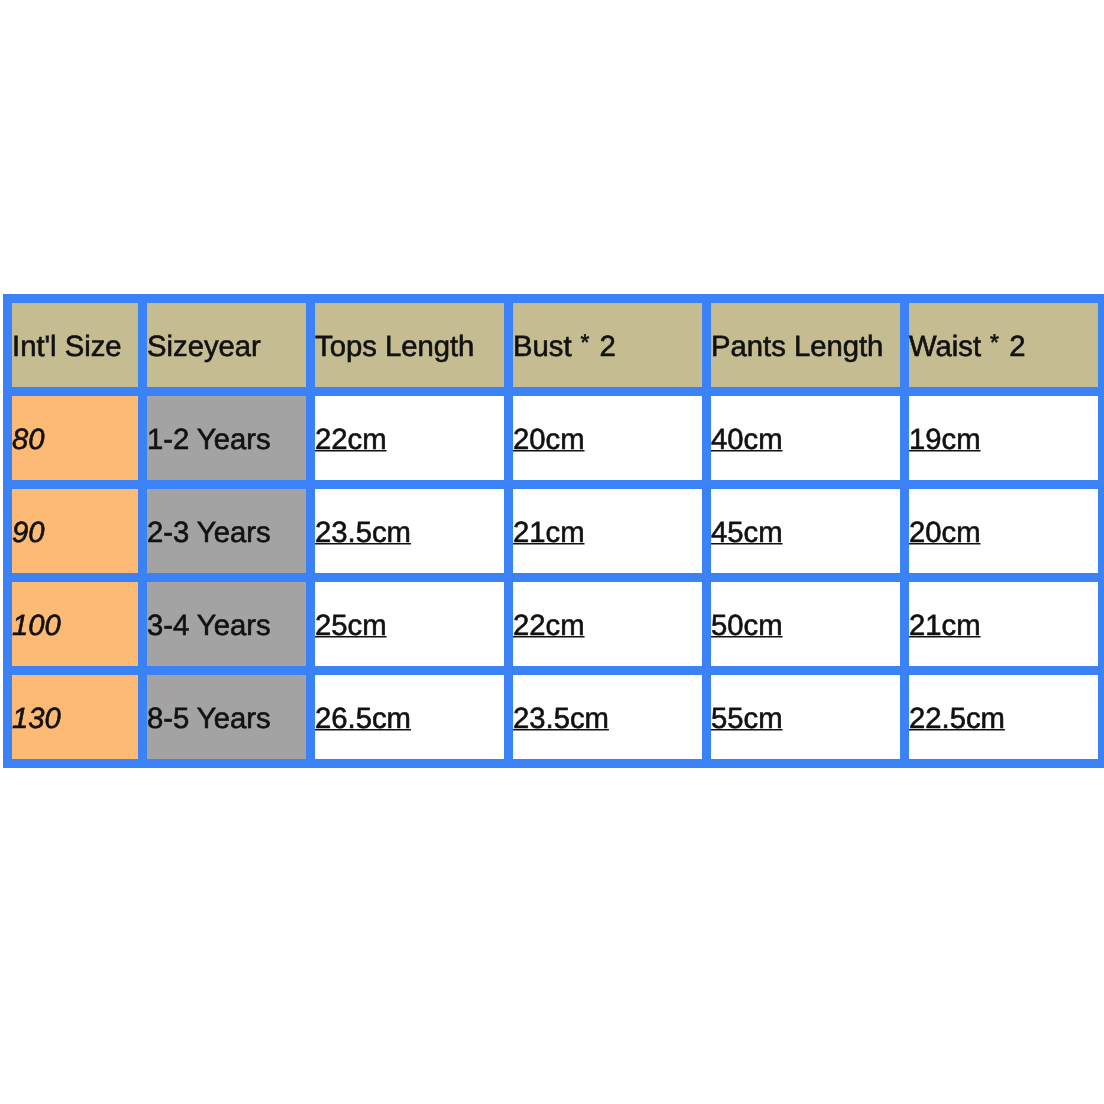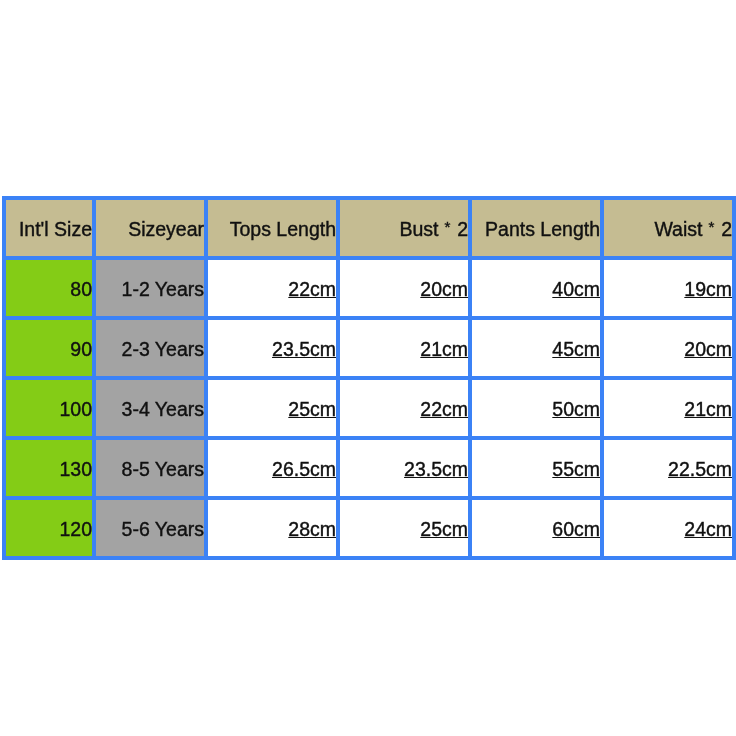--- a/index.html
+++ b/index.html
@@ -16,22 +16,22 @@
   }
   #size-chart {
     position: absolute;
     left: 2px;
     top: 196px;
     width: 730px;
     border-collapse: collapse;
     table-layout: fixed;
   }
   #size-chart td, #size-chart th {
-    border: 4px solid #3b82f6;
-    text-align: right;
+    border: 6px solid #3b82f6;
+    text-align: left;
     vertical-align: middle;
     font-weight: normal;
     color: #111111;
     -webkit-text-stroke: 0.4px #111111;
     font-size: 19.5px;
     line-height: 1;
     height: 56px;
     padding: 0;
     white-space: nowrap;
   }
@@ -42,21 +42,21 @@
     will-change: transform;
   }
   #size-chart .ast {
     font-size: 0.78em;
     position: relative;
     top: -0.28em;
     letter-spacing: 0.09em;
     margin-left: 0.04em;
   }
   .hdr { background: #C5BC92; }
-  .c-int { background: #84cc16; }
+  .c-int { background: #fdba74; font-style: italic; }
   .c-age { background: #a3a3a3; }
   .c-plain { background: #ffffff; text-decoration: underline; }
   col.w1 { width: 90px; }
   col.w2 { width: 112px; }
   col.w3 { width: 132px; }
 </style>
 </head>
 <body>
 
 <table id="size-chart">
@@ -164,34 +164,14 @@
         <td class="c-plain">
           <span class="tx">23.5cm</span>
         </td>
         <td class="c-plain">
           <span class="tx">55cm</span>
         </td>
         <td class="c-plain">
           <span class="tx">22.5cm</span>
         </td>
       </tr>
-      <tr>
-        <td class="c-int">
-          <span class="tx">120</span>
-        </td>
-        <td class="c-age">
-          <span class="tx">5-6 Years</span>
-        </td>
-        <td class="c-plain">
-          <span class="tx">28cm</span>
-        </td>
-        <td class="c-plain">
-          <span class="tx">25cm</span>
-        </td>
-        <td class="c-plain">
-          <span class="tx">60cm</span>
-        </td>
-        <td class="c-plain">
-          <span class="tx">24cm</span>
-        </td>
-      </tr>
     </tbody>
 </table>
 
 </body></html>

